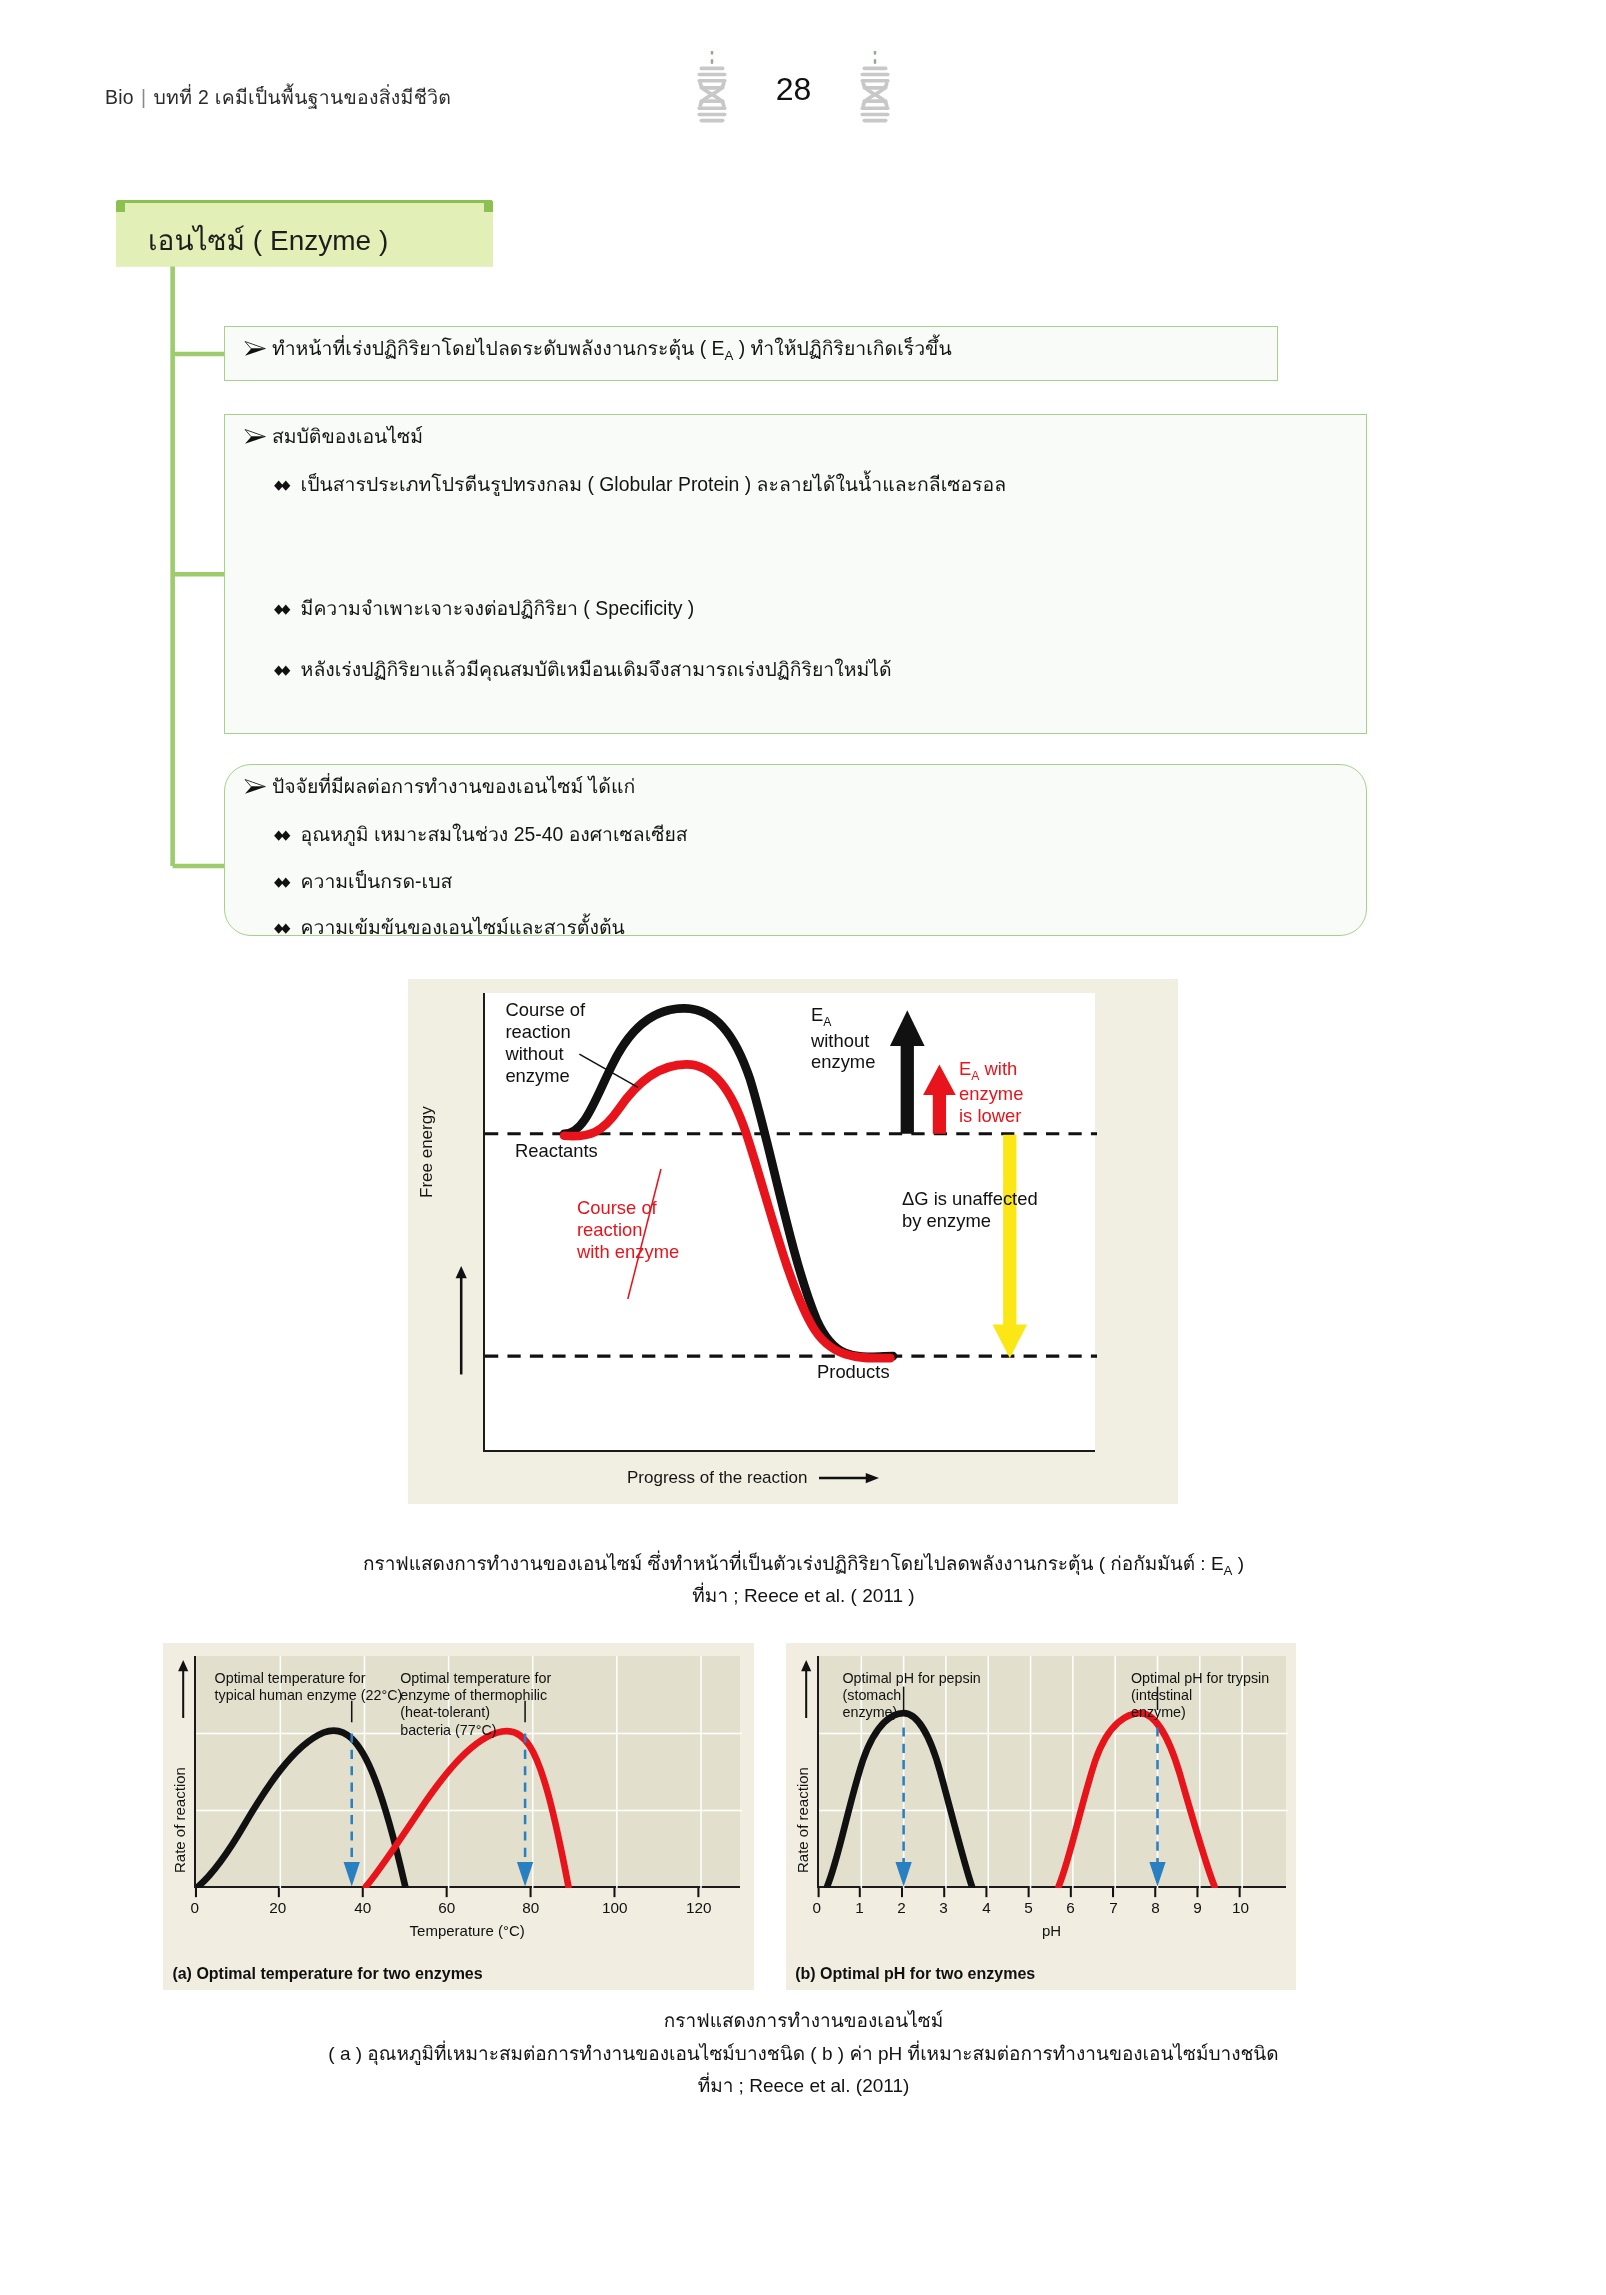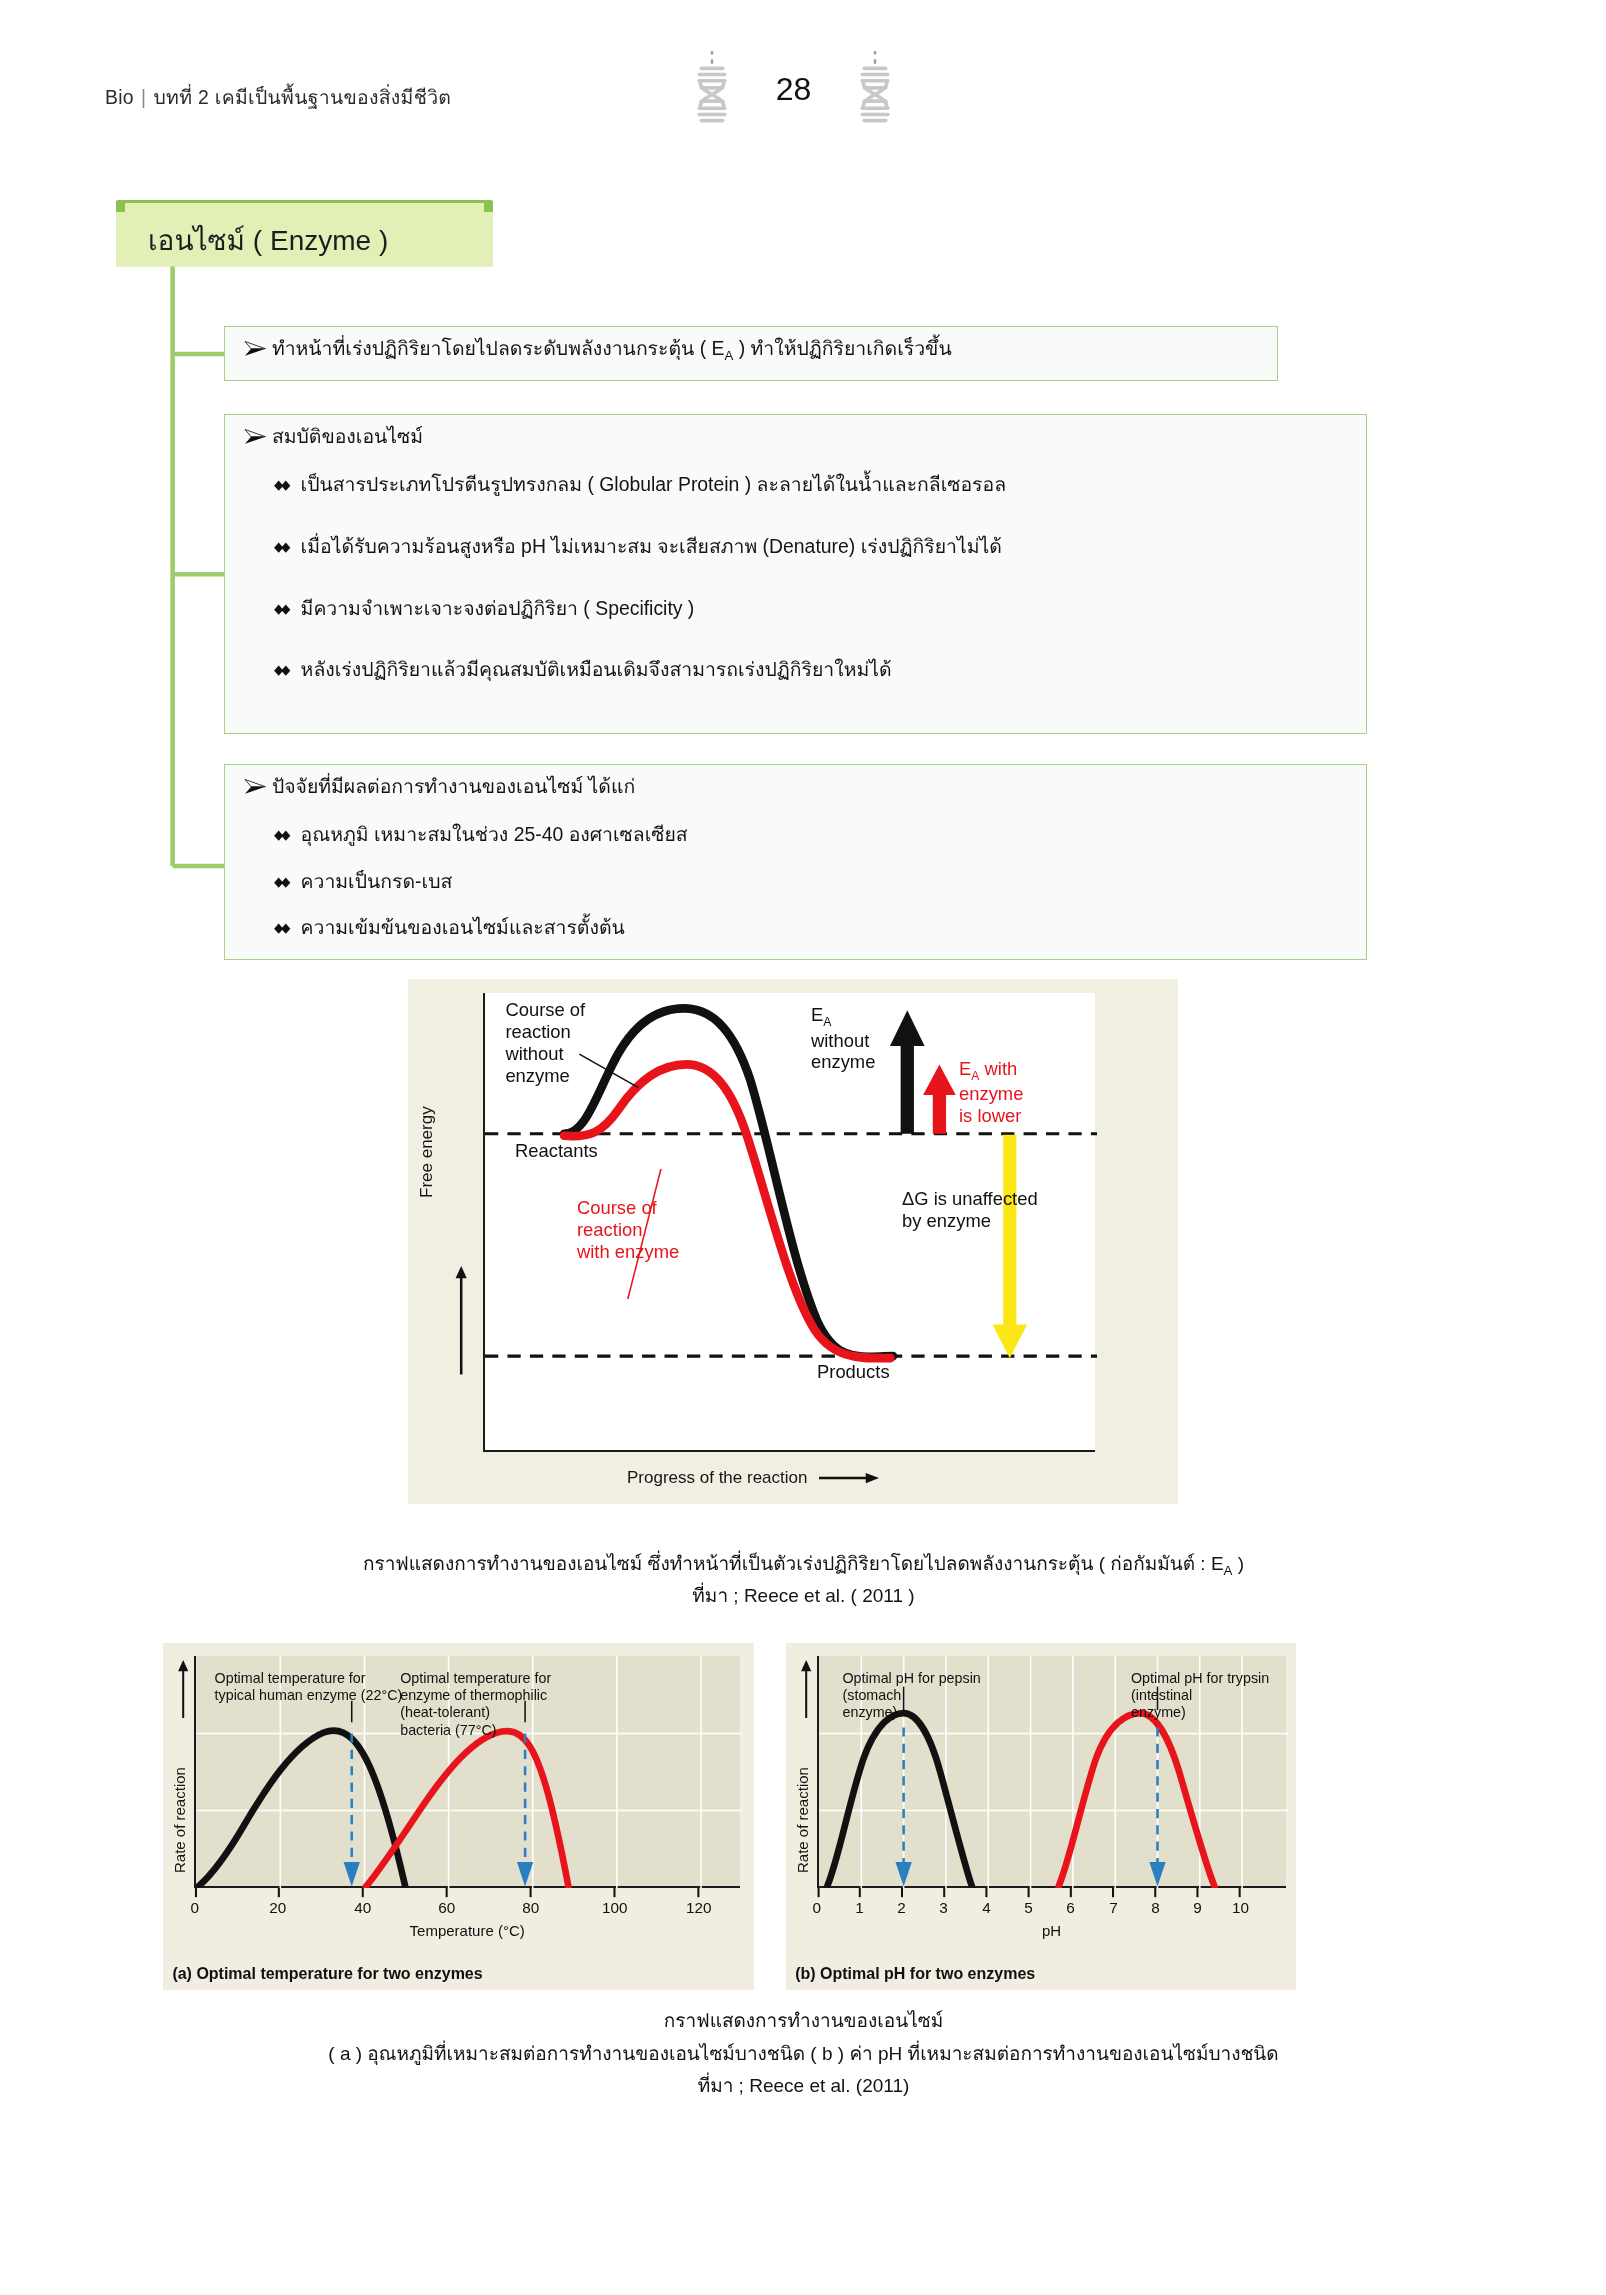--- a/index.html
+++ b/index.html
@@ -52,21 +52,21 @@
   }
 
   
   .content-box{
     position:absolute;
     background:#f8fbf8;
     border:1.5px solid #a7d18a;
   }
   #box-1{ left:224px; top:326px;  width:1054px; height:55px; }
   #box-2{ left:224px; top:414px;  width:1143px; height:320px; }
-  #box-3{ left:224px; top:764px; width:1143px; height:196px; }
+  #box-3{ left:224px; top:764px; width:1143px; height:172px;border-radius:27px; }
 
   .arrow-row{
     position:absolute; display:flex; align-items:flex-start; white-space:nowrap;
   }
   .arrow-bullet{
     display:inline-block; width:22.4px; flex:0 0 22.4px; margin-right:5.1px;
     position:relative; top:2px;
   }
   .diamond-bullet{
     display:inline-block; width:23.5px; flex:0 0 23.5px; margin-right:5.1px;
@@ -202,29 +202,20 @@
     <span class="row-text">สมบัติของเอนไซม์</span>
   </div>
   <div class="arrow-row" style="left:47px; top:59px;">
     <span class="diamond-bullet">
       <svg viewBox="0 0 46 34" width="23.5" height="17.3">
           <path d="M4,17 L13,7 L22,17 L13,27 Z" fill="#111"></path>
           <path d="M18,17 L27,7 L36,17 L27,27 Z" fill="#111"></path>
         </svg>
     </span>
     <span class="row-text">เป็นสารประเภทโปรตีนรูปทรงกลม ( Globular Protein ) ละลายได้ในน้ำและกลีเซอรอล</span>
-  </div>
-  <div class="arrow-row" style="left:47px; top:121px;">
-    <span class="diamond-bullet">
-      <svg viewBox="0 0 46 34" width="23.5" height="17.3">
-          <path d="M4,17 L13,7 L22,17 L13,27 Z" fill="#111"></path>
-          <path d="M18,17 L27,7 L36,17 L27,27 Z" fill="#111"></path>
-        </svg>
-    </span>
-    <span class="row-text">เมื่อได้รับความร้อนสูงหรือ pH ไม่เหมาะสม จะเสียสภาพ (Denature) เร่งปฏิกิริยาไม่ได้</span>
   </div>
   <div class="arrow-row" style="left:47px; top:183px;">
     <span class="diamond-bullet">
       <svg viewBox="0 0 46 34" width="23.5" height="17.3">
           <path d="M4,17 L13,7 L22,17 L13,27 Z" fill="#111"></path>
           <path d="M18,17 L27,7 L36,17 L27,27 Z" fill="#111"></path>
         </svg>
     </span>
     <span class="row-text">มีความจำเพาะเจาะจงต่อปฏิกิริยา ( Specificity )</span>
   </div>

